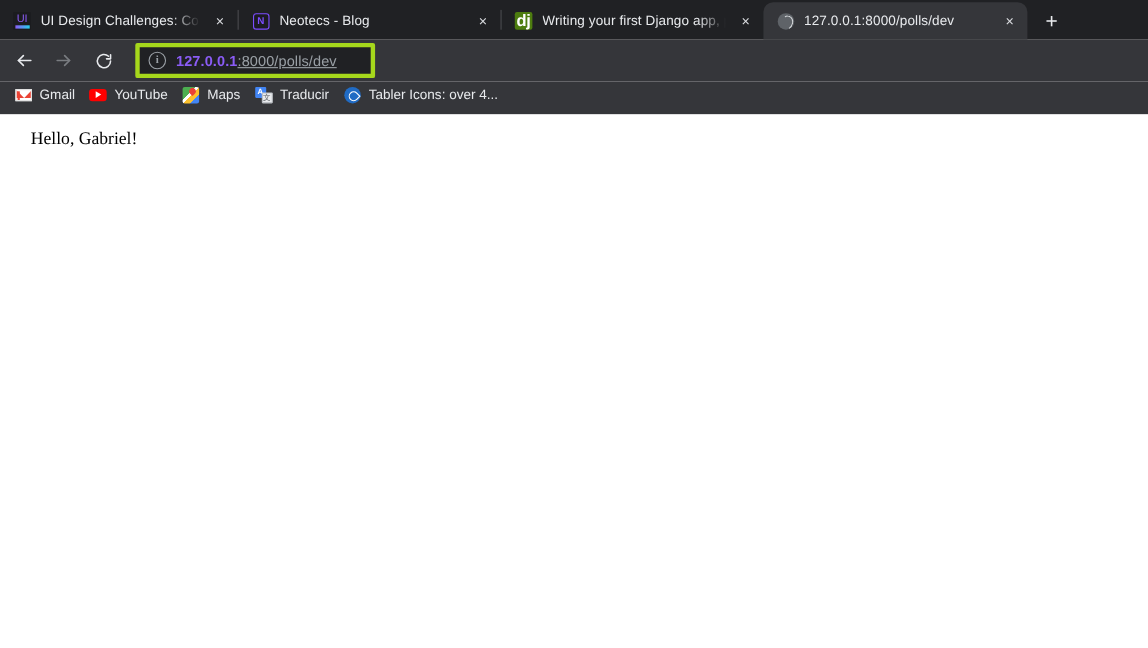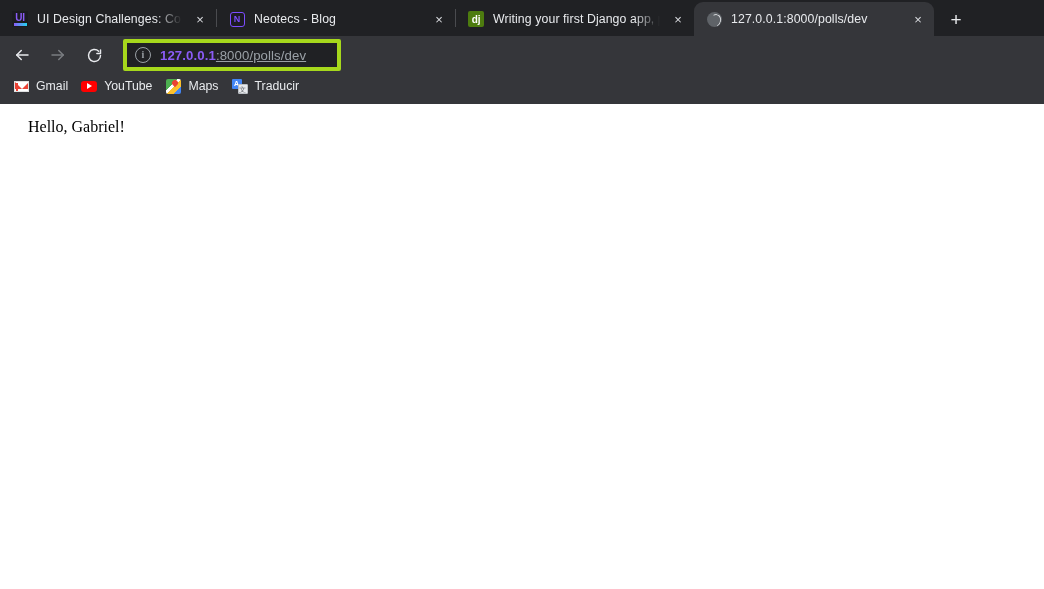--- a/index.html
+++ b/index.html
@@ -57,36 +57,36 @@
     flex: 0 0 28px;
   }
 
   
   .fav-ui {
     width: 16px; height: 16px;
     display: flex; flex-direction: column; align-items: center; justify-content: center;
     background: #1b1c1f;
   }
   .fav-ui .ui-txt {
-    font-size: 10px; font-weight: 700; color: #8b5cf6;
+    font-size: 10px; font-weight: 400; color: #8b5cf6;
     line-height: 9px; letter-spacing: -.3px;
   }
   .fav-ui .ui-bar {
     width: 13px; height: 3px; margin-top: 1px;
     background: linear-gradient(to right, #8b5cf6, #22d3ee);
   }
   .fav-notion {
     width: 15px; height: 15px; border: 1.6px solid #7c4dff; border-radius: 3px;
     display: flex; align-items: center; justify-content: center;
     font-size: 9px; font-weight: 700; color: #7c4dff; background:#1c1b22;
   }
   .fav-dj {
     width: 16px; height: 16px; border-radius: 2px; background: #4d7c0f;
     display: flex; align-items: center; justify-content: center;
-    font-size: 10px; font-weight: 700; color: #fff; letter-spacing: -.3px;
+    font-size: 15px; font-weight: 700; color: #fff; letter-spacing: -.3px;
   }
   .fav-globe {
     width: 15px; height: 15px; border-radius: 50%;
     background: #5f6368; position: relative; overflow: hidden;
   }
   .fav-globe::before {
     content: ""; position: absolute; left: 3px; top: 2px;
     width: 9px; height: 11px; border: 1.6px solid #d3d5d8;
     border-radius: 50%; border-left-color: transparent; border-bottom-color: transparent;
     transform: rotate(18deg);
@@ -308,19 +308,25 @@
           <span class="ico-maps"></span>
         </span>
       <span class="bm-label">Maps</span>
     </div>
     <div class="bm">
       <span class="bm-ico">
           <span class="ico-trad"></span>
         </span>
       <span class="bm-label">Traducir</span>
     </div>
+    <div class="bm">
+      <span class="bm-ico">
+          <span class="ico-tabler"></span>
+        </span>
+      <span class="bm-label">Tabler Icons: over 4...</span>
+    </div>
   </div>
 
   <div class="page">
     <div class="page-text">Hello, Gabriel!</div>
   </div>
 
 </div>
 
 </body></html>

